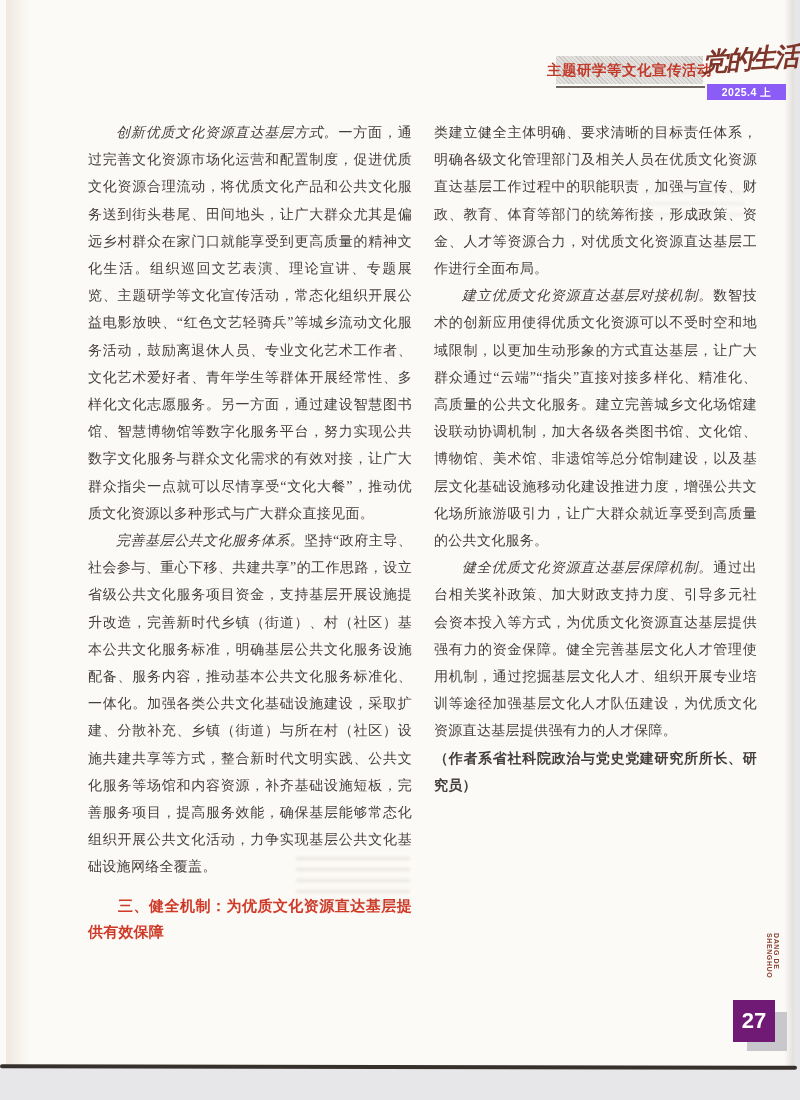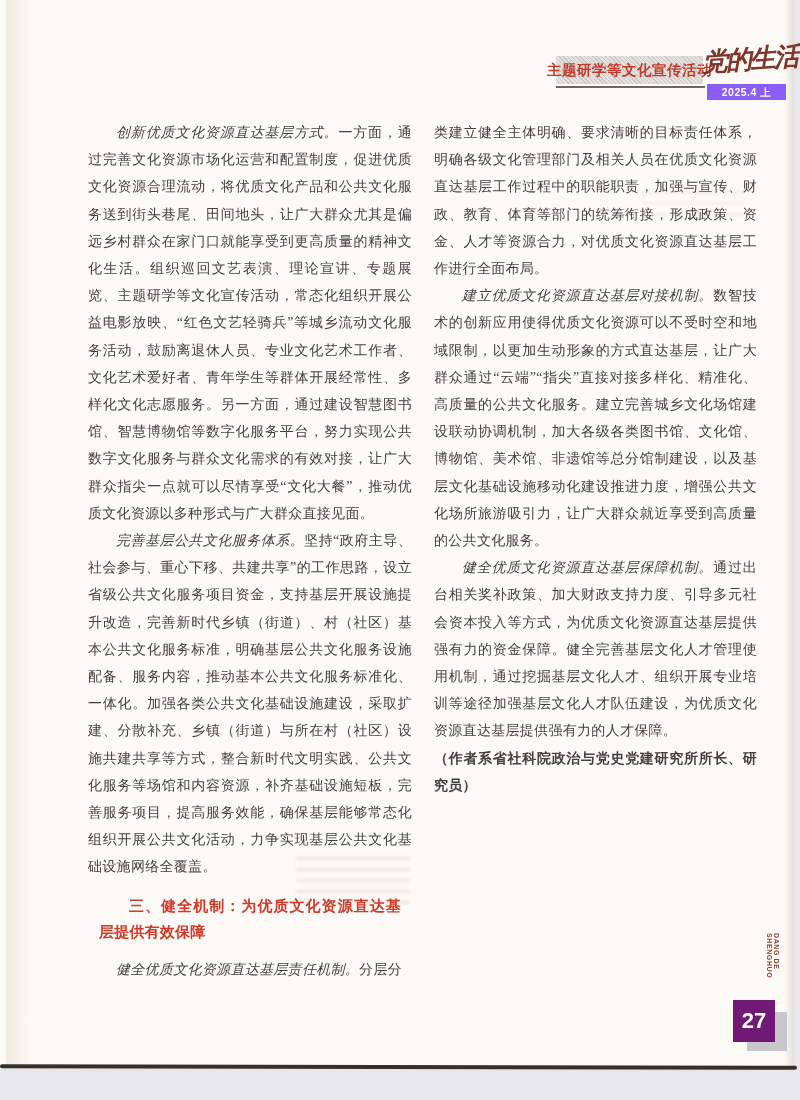--- a/index.html
+++ b/index.html
@@ -57,21 +57,21 @@
   }
   .col-left{left:88px;width:324px;}
   .col-right{left:424px;width:323px;margin-left:10px;}
   .col p{margin:0;text-indent:2em;}
   .col p.no-indent{text-indent:0;}
   .lead{font-style:italic;}
   .section-heading{
     color:#cf3a28;font-weight:bold;
     font-family:"Liberation Sans","DejaVu Sans",sans-serif;
     font-size:15px;line-height:26px;letter-spacing:0.2px;
-    margin:12px 11px 11px;text-indent:2em;text-align:justify;
+    margin:12px 0 11px;text-indent:2em;text-align:justify;
   }
   .author-note{
     font-weight:bold;margin-top:10px;
     font-family:"Liberation Sans","DejaVu Sans",sans-serif;
     letter-spacing:0.2px;
   }
   
   .ghost{
     position:absolute;opacity:0.22;filter:blur(1.5px);pointer-events:none;
     background-image:repeating-linear-gradient(0deg,rgba(110,100,92,0.55) 0 3px,transparent 3px 11px);
@@ -107,21 +107,20 @@
     <span class="header-tag-label">主题研学等文化宣传活动</span>
   </div>
   <div class="header-rule"></div>
   <div class="magazine-logo">党的生活</div>
   <div class="issue-box">2025.4 上</div>
 
   <div class="col col-left">
     <p><span class="lead">创新优质文化资源直达基层方式。</span><span>一方面，通过完善文化资源市场化运营和配置制度，促进优质文化资源合理流动，将优质文化产品和公共文化服务送到街头巷尾、田间地头，让广大群众尤其是偏远乡村群众在家门口就能享受到更高质量的精神文化生活。组织巡回文艺表演、理论宣讲、专题展览、主题研学等文化宣传活动，常态化组织开展公益电影放映、“红色文艺轻骑兵”等城乡流动文化服务活动，鼓励离退休人员、专业文化艺术工作者、文化艺术爱好者、青年学生等群体开展经常性、多样化文化志愿服务。另一方面，通过建设智慧图书馆、智慧博物馆等数字化服务平台，努力实现公共数字文化服务与群众文化需求的有效对接，让广大群众指尖一点就可以尽情享受“文化大餐”，推动优质文化资源以多种形式与广大群众直接见面。</span></p>
     <p><span class="lead">完善基层公共文化服务体系。</span><span>坚持“政府主导、社会参与、重心下移、共建共享”的工作思路，设立省级公共文化服务项目资金，支持基层开展设施提升改造，完善新时代乡镇（街道）、村（社区）基本公共文化服务标准，明确基层公共文化服务设施配备、服务内容，推动基本公共文化服务标准化、一体化。加强各类公共文化基础设施建设，采取扩建、分散补充、乡镇（街道）与所在村（社区）设施共建共享等方式，整合新时代文明实践、公共文化服务等场馆和内容资源，补齐基础设施短板，完善服务项目，提高服务效能，确保基层能够常态化组织开展公共文化活动，力争实现基层公共文化基础设施网络全覆盖。</span></p>
     <div class="section-heading">三、健全机制：为优质文化资源直达基层提供有效保障</div>
-    <p><span class="lead">健全优质文化资源直达基层责任机制。</span><span>分层分</span></p>
   </div>
 
   <div class="col col-right">
     <p class="no-indent">类建立健全主体明确、要求清晰的目标责任体系，明确各级文化管理部门及相关人员在优质文化资源直达基层工作过程中的职能职责，加强与宣传、财政、教育、体育等部门的统筹衔接，形成政策、资金、人才等资源合力，对优质文化资源直达基层工作进行全面布局。</p>
     <p><span class="lead">建立优质文化资源直达基层对接机制。</span><span>数智技术的创新应用使得优质文化资源可以不受时空和地域限制，以更加生动形象的方式直达基层，让广大群众通过“云端”“指尖”直接对接多样化、精准化、高质量的公共文化服务。建立完善城乡文化场馆建设联动协调机制，加大各级各类图书馆、文化馆、博物馆、美术馆、非遗馆等总分馆制建设，以及基层文化基础设施移动化建设推进力度，增强公共文化场所旅游吸引力，让广大群众就近享受到高质量的公共文化服务。</span></p>
     <p><span class="lead">健全优质文化资源直达基层保障机制。</span><span>通过出台相关奖补政策、加大财政支持力度、引导多元社会资本投入等方式，为优质文化资源直达基层提供强有力的资金保障。健全完善基层文化人才管理使用机制，通过挖掘基层文化人才、组织开展专业培训等途径加强基层文化人才队伍建设，为优质文化资源直达基层提供强有力的人才保障。</span></p>
     <p class="author-note no-indent">（作者系省社科院政治与党史党建研究所所长、研究员）</p>
   </div>
 
   <div class="ghost ghost-a"></div>

